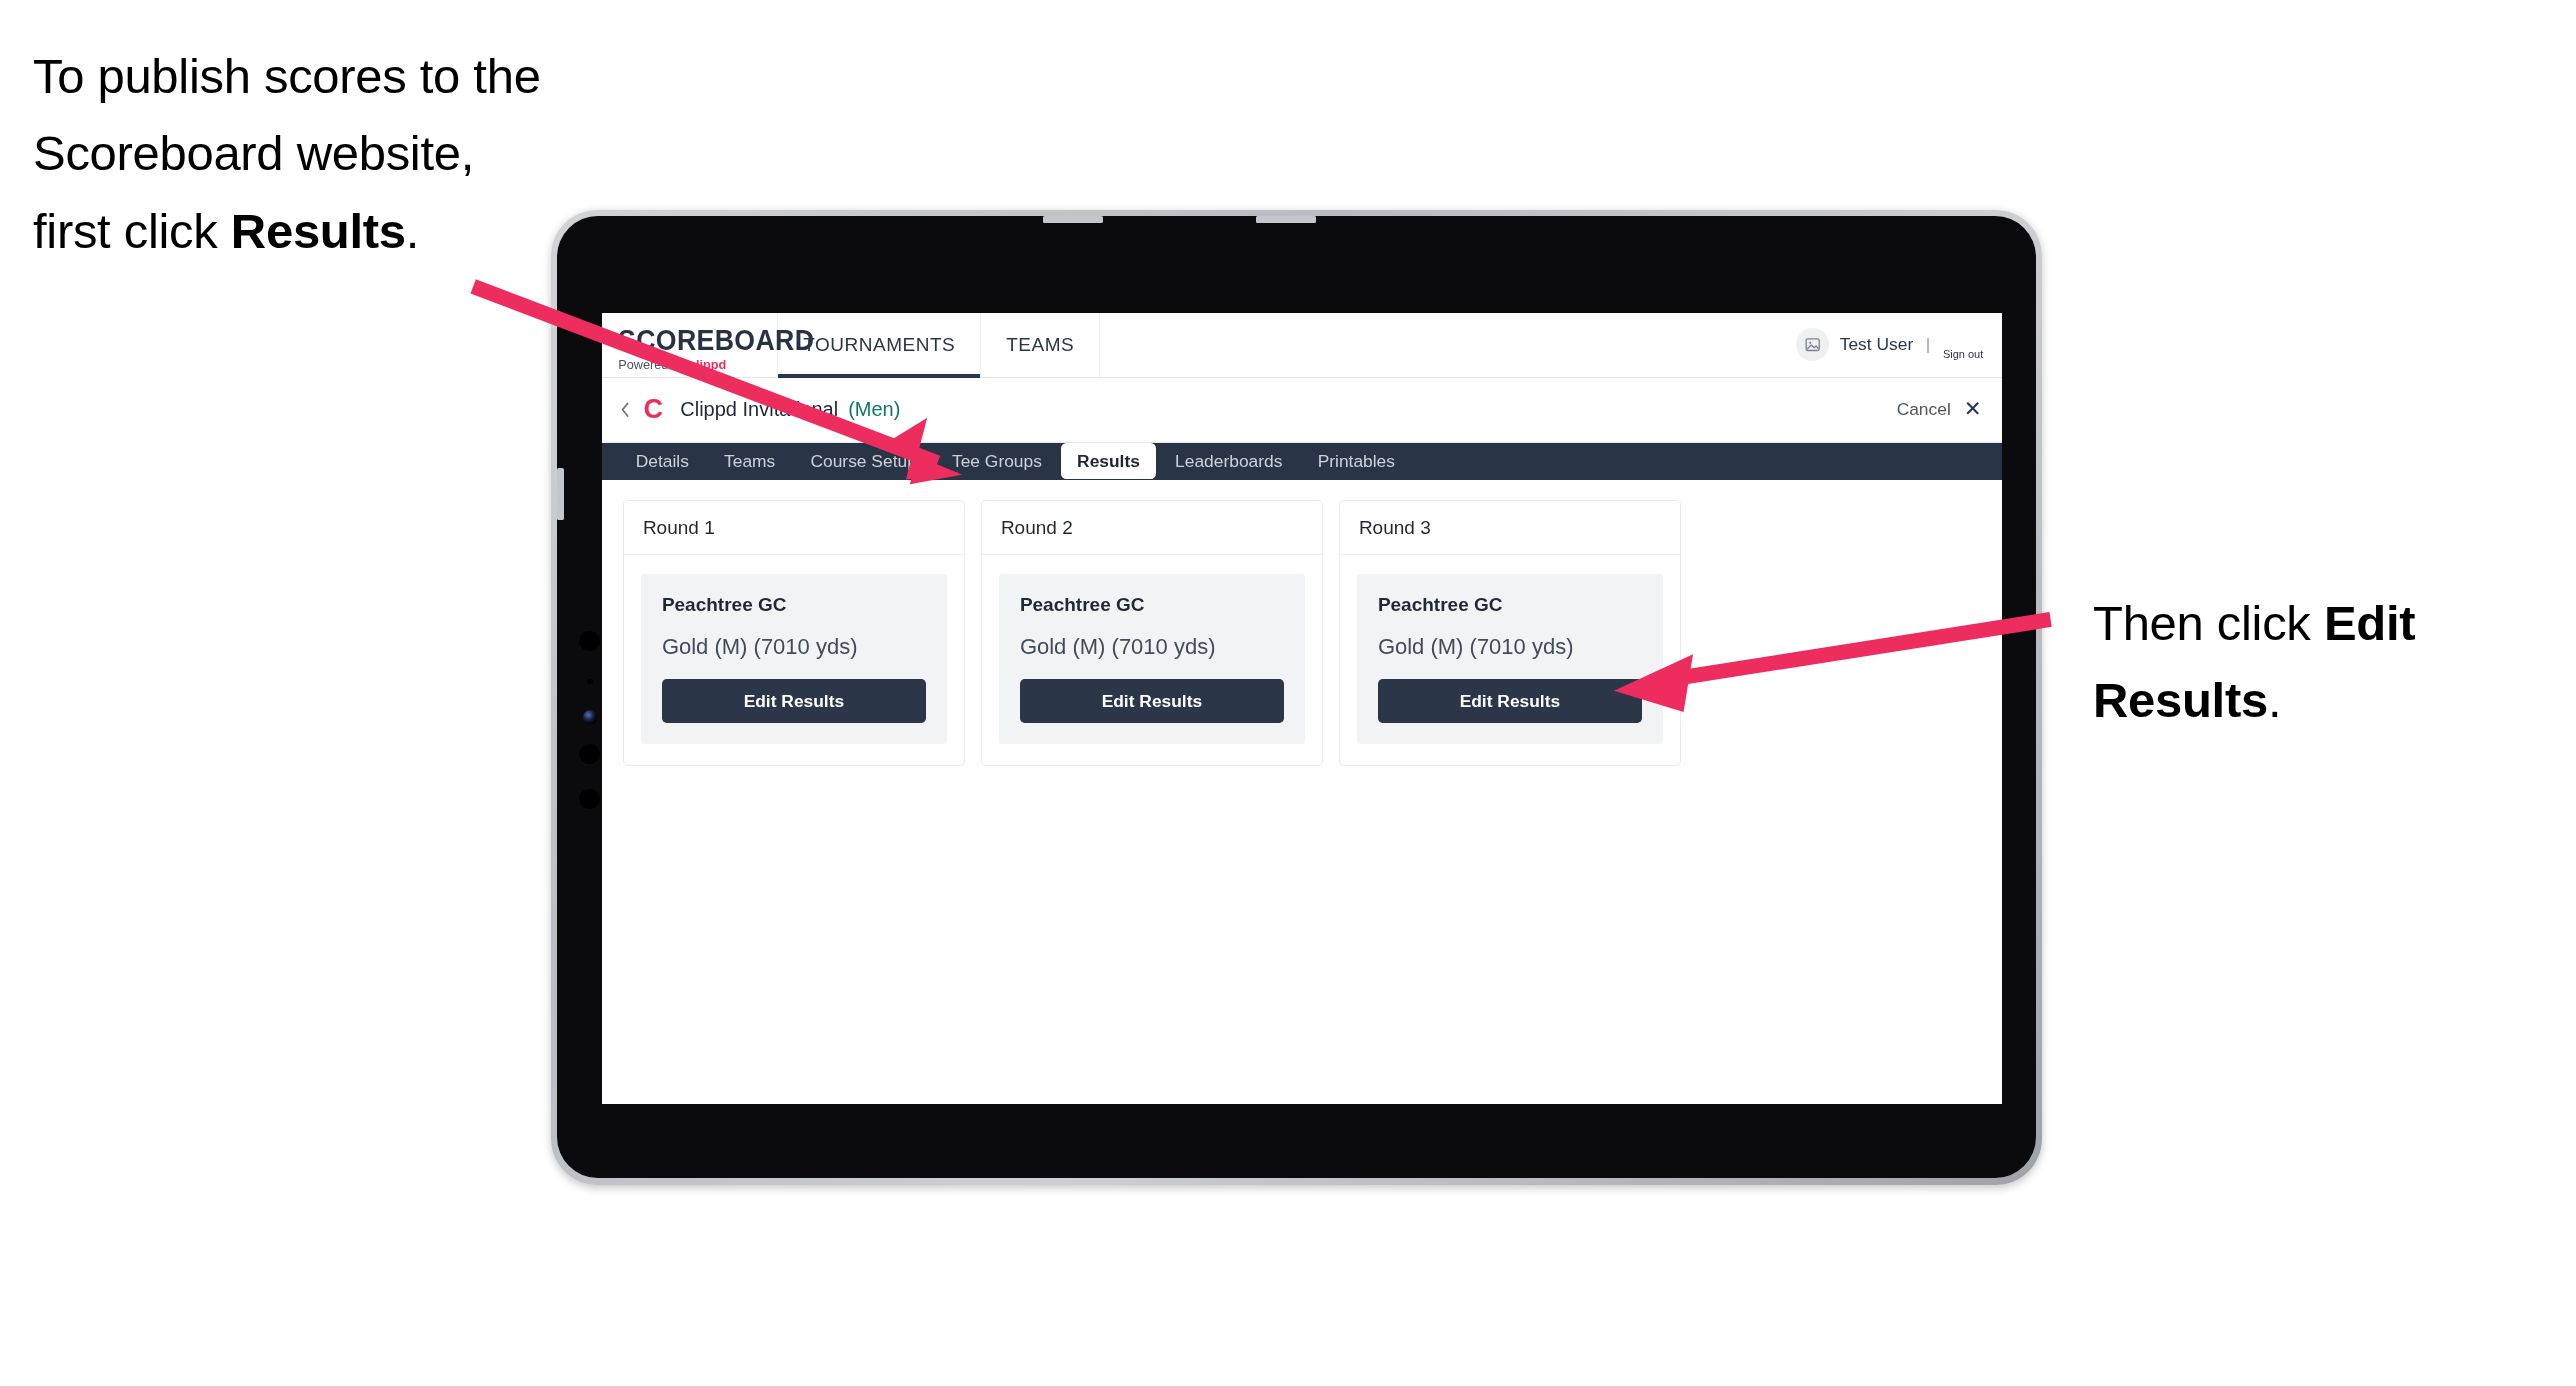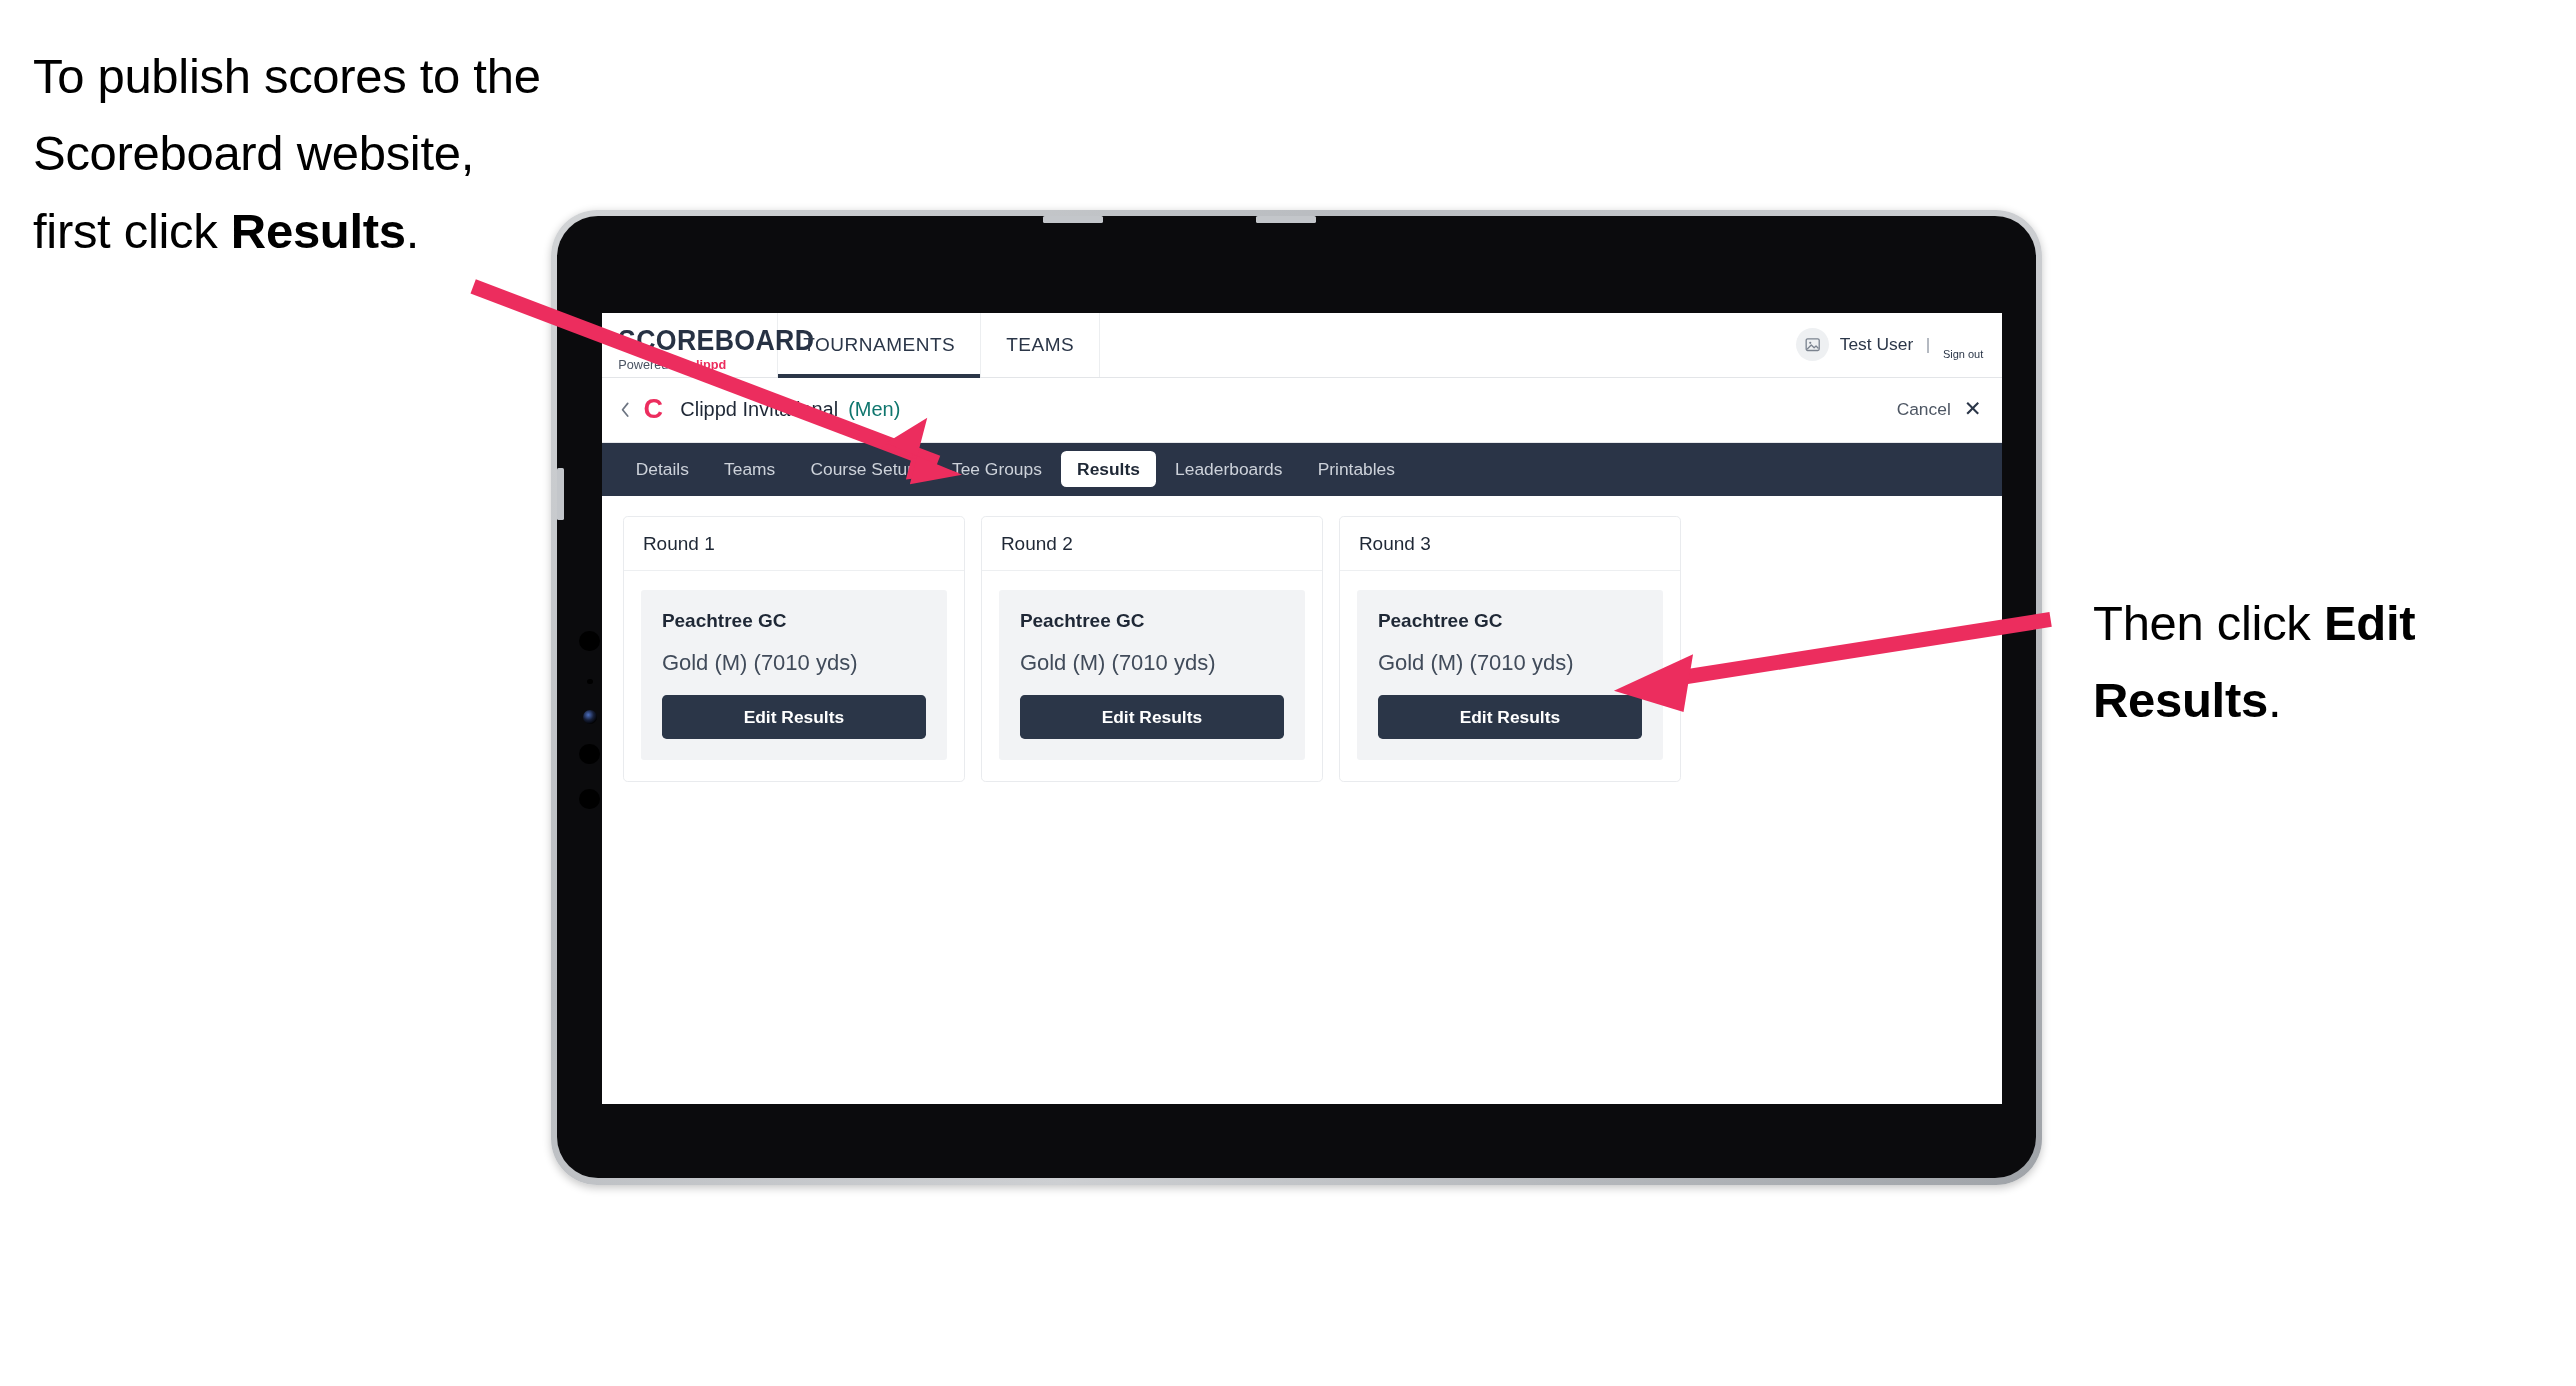--- a/index.html
+++ b/index.html
@@ -206,21 +206,21 @@
   #tournament-bar-spacer { flex: 1; }
   #cancel-control {
     display: flex; align-items: center; gap: 13px;
     font-size: 17.4px; color: #4d5663;
     cursor: pointer;
   }
   #cancel-x { font-size: 21.4px; line-height: 1; color: #2b3648; }
 
   
   #nav-strip {
-    height: 53px;
+    height: 37px;
     background: #2a3447;
     display: flex;
     align-items: center;
     padding: 0 17.4px;
     gap: 3.2px;
   }
   .nav-tab {
     font-size: 17.4px;
     color: #cdd2da;
     padding: 7.1px 16px;

